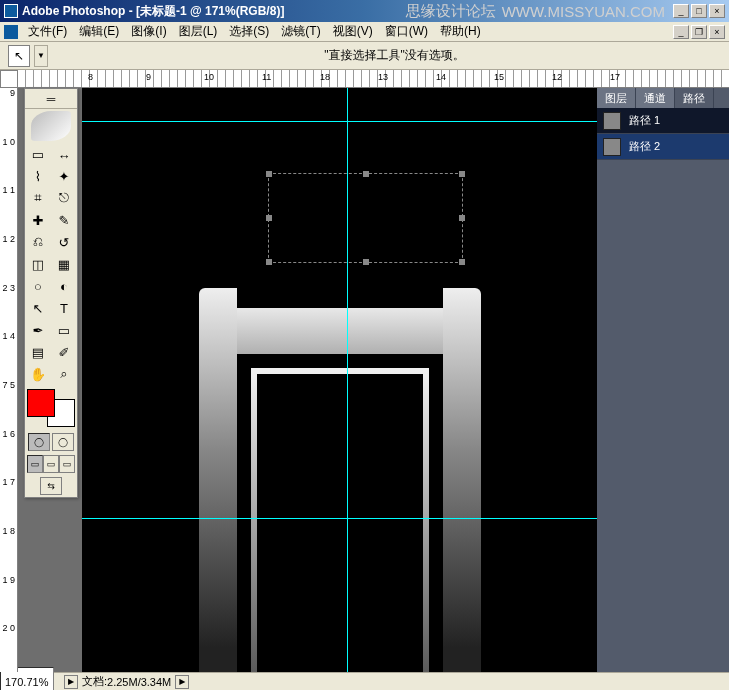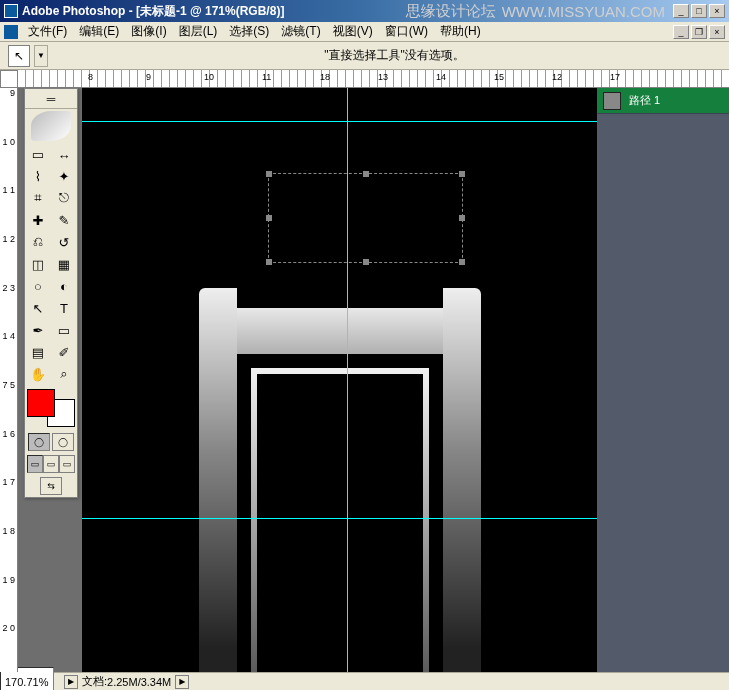--- a/index.html
+++ b/index.html
@@ -53,21 +53,21 @@
 .sel-handle.ml { top: calc(50% - 3px); left: -3px; } .sel-handle.mr { top: calc(50% - 3px); right: -3px; }
 .sel-handle.bl { bottom: -3px; left: -3px; } .sel-handle.bm { bottom: -3px; left: calc(50% - 3px); } .sel-handle.br { bottom: -3px; right: -3px; }
 
 .guide-v { position: absolute; top: 0; bottom: 0; width: 1px; background: #00ffff; z-index: 12; }
 .guide-h { position: absolute; left: 0; right: 0; height: 1px; background: #00ffff; z-index: 12; }
 
 .panels { position: absolute; right: 0; top: 88px; width: 132px; bottom: 18px; background: #535b6b; z-index: 8; }
 .panel-tabs { display: flex; height: 20px; background: #535b6b; }
 .panel-tab { padding: 3px 8px; font-size: 11px; color: #fff; background: #6b7383; border-right: 1px solid #3b4353; cursor: pointer; }
 .panel-tab.active { background: #535b6b; }
-.panel-body { background: #15803d; color: #fff; font-size: 11px; }
+.panel-body { background: #0f172a; color: #fff; font-size: 11px; }
 .path-item { display: flex; align-items: center; padding: 4px 6px; height: 26px; border-bottom: 1px solid #3b4353; }
 .path-item.selected { background: #1c3a6e; }
 .path-thumb { width: 18px; height: 18px; background: #888; border: 1px solid #222; margin-right: 8px; }
 
 .statusbar { position: absolute; left: 0; right: 0; bottom: 0; height: 18px; background: #ece9d8; border-top: 1px solid #aca899; display: flex; align-items: center; font-size: 11px; }
 .zoom-field { width: 54px; padding: 8px 4px; background: #fff; border: 1px inset #808080; margin-right: 6px; }
 .doc-arrow { width: 14px; height: 14px; border: 1px solid #808080; display: flex; align-items: center; justify-content: center; font-size: 8px; margin: 0 4px; }
 
 .ruler-h .tick { position: absolute; font-size: 9px; top: 2px; }
 </style>
@@ -210,24 +210,33 @@
     <div class="mode-btn selected">▭</div>
     <div class="mode-btn">▭</div>
     <div class="mode-btn">▭</div>
   </div>
   <div class="mode-row">
     <div class="mode-btn">⇆</div>
   </div>
 </div>
 
 <div class="panels">
+  <div class="panel-tabs">
+    <div class="panel-tab">图层</div>
+    <div class="panel-tab">通道</div>
+    <div class="panel-tab active">路径</div>
+  </div>
   <div class="panel-body">
     <div class="path-item">
       <div class="path-thumb"></div>
       <span>路径 1</span>
+    </div>
+    <div class="path-item selected">
+      <div class="path-thumb"></div>
+      <span>路径 2</span>
     </div>
   </div>
 </div>
 
 <div class="statusbar">
   <span class="zoom-field">170.71%</span>
   <span class="doc-arrow">▶</span>
   <span>文档:</span>
   <span>2.25M/3.34M</span>
   <span class="doc-arrow">▶</span>

